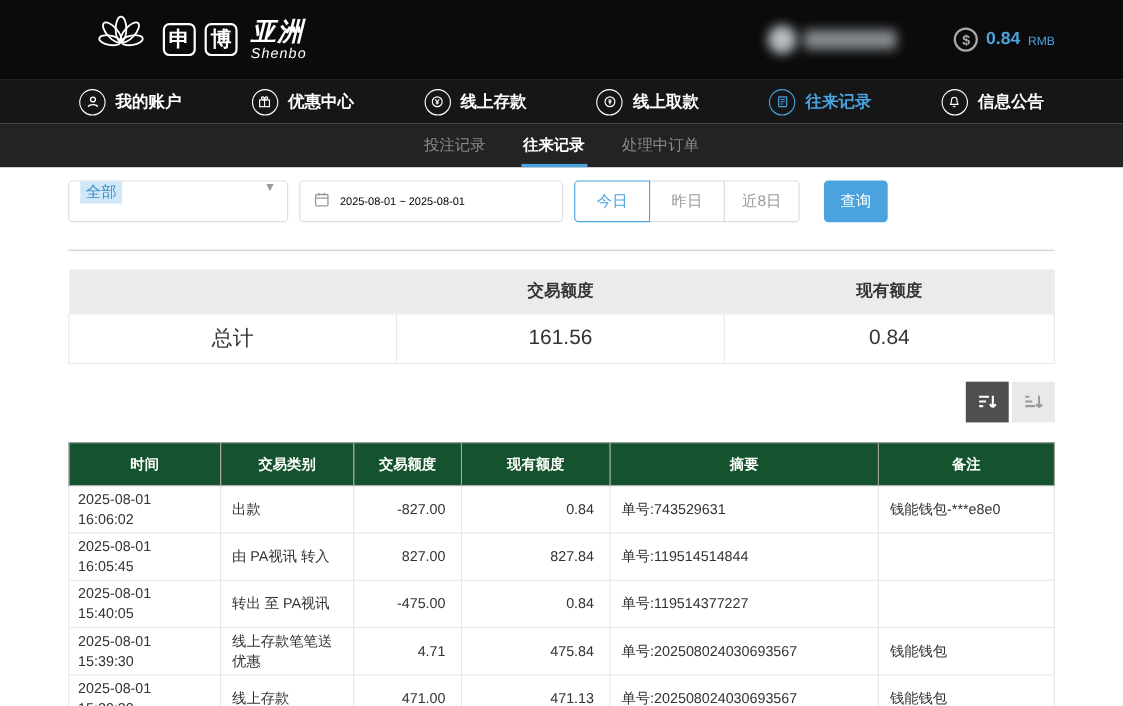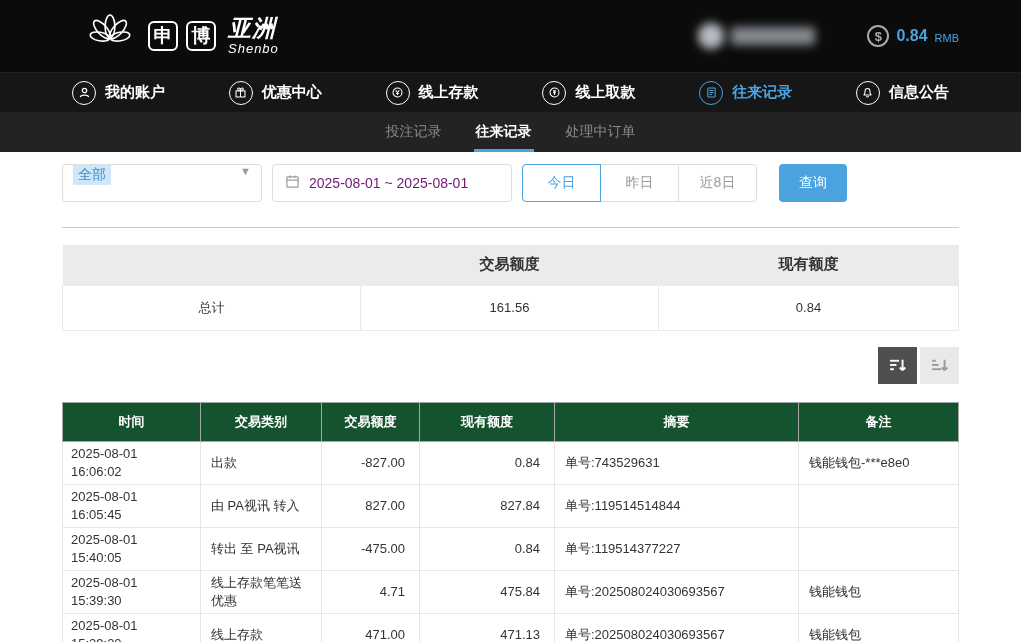--- a/index.html
+++ b/index.html
@@ -67,43 +67,43 @@
   .filter-row{ display:flex;align-items:center; }
   .type-select{
     width:200px;height:38px;border:1px solid #ddd;border-radius:4px;background:#fff;
     display:flex;align-items:flex-start;padding:0 10px;cursor:pointer;
   }
   .type-select .val{ background:#cfe7f8;color:#3a8fc7;font-size:14px;padding:1px 5px; }
   .type-select .caret{ margin-left:auto;color:#999;font-size:11px; }
   .date-input{
     width:240px;height:38px;border:1px solid #ddd;border-radius:4px;background:#fff;
     display:flex;align-items:center;gap:9px;padding:0 12px;margin-left:10px;
-    color:#701a75;font-size:14px;cursor:pointer;
+    color:#000000;font-size:10px;cursor:pointer;
   }
   .quick-group{ display:flex;margin-left:10px; }
   .qbtn{
-    width:79px;height:38px;background:#fff;border:1px solid #dcdcdc;
+    width:69px;height:38px;background:#fff;border:1px solid #dcdcdc;
     color:#9a9a9a;font-size:14px;cursor:pointer;margin-left:-1px;
     font-family:inherit;
   }
   .qbtn:first-child{ margin-left:0;border-radius:4px 0 0 4px; }
   .qbtn:last-child{ border-radius:0 4px 4px 0; }
   .qbtn.active{ border:1px solid #4aa3df;color:#4aa3df;position:relative;z-index:2;border-radius:4px 0 0 4px; }
   .search-btn{
-    width:68px;height:38px;background:#4aa3df;border:none;border-radius:4px;
+    width:58px;height:38px;background:#4aa3df;border:none;border-radius:4px;
     color:#fff;font-size:14px;margin-left:22px;cursor:pointer;font-family:inherit;
   }
   .divider{ border:none;border-top:1px solid #ccc;margin:25px 0 0 0; }
   
   .summary-table{ width:100%;border-collapse:collapse;margin-top:17px; }
   .summary-table th{
     background:#ebebeb;height:40px;font-size:15px;font-weight:bold;color:#333;text-align:center;
   }
   .summary-table td{
-    height:45px;font-size:13px;color:#333;text-align:center;
+    height:45px;font-size:19px;color:#333;text-align:center;
     border:1px solid #e9e9e9;background:#fff;
   }
   .summary-table th:nth-child(1), .summary-table td:nth-child(1){ width:298px; }
   .summary-table th:nth-child(2), .summary-table td:nth-child(2){ width:298px; }
   
   .sort-row{ display:flex;justify-content:flex-end;margin-top:16px;gap:3px; }
   .sort-btn{
     width:39px;height:37px;border:none;cursor:pointer;
     display:flex;align-items:center;justify-content:center;
   }

